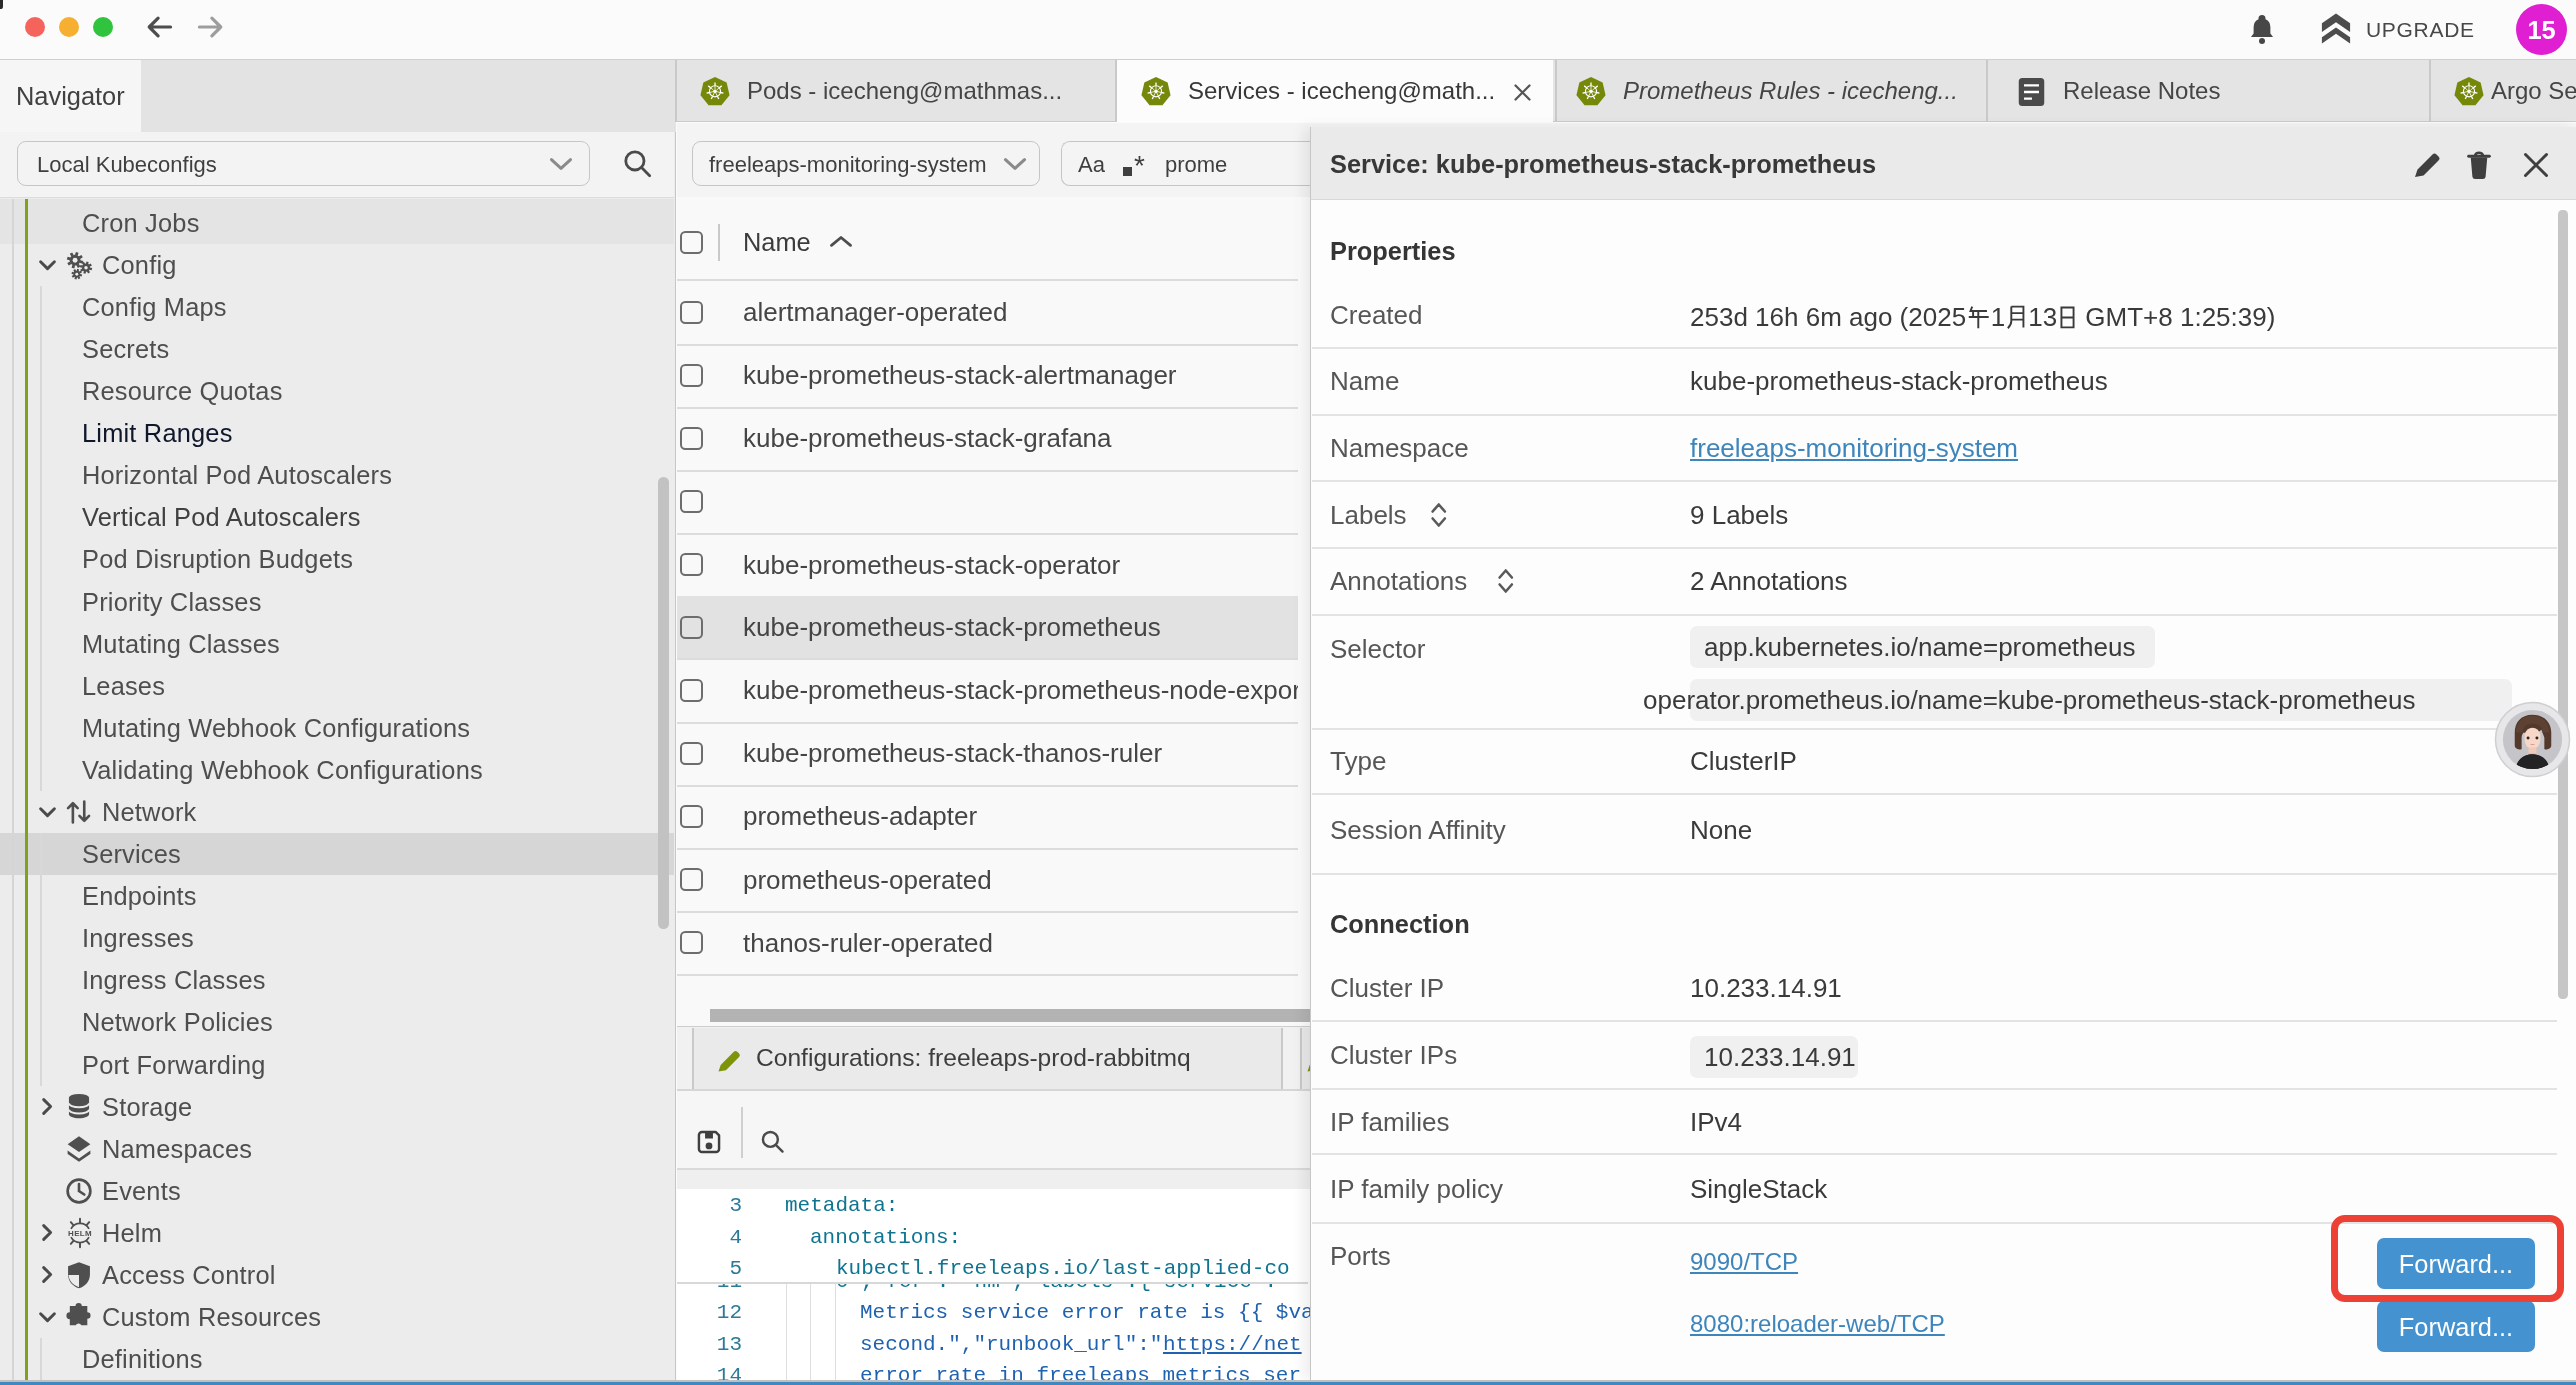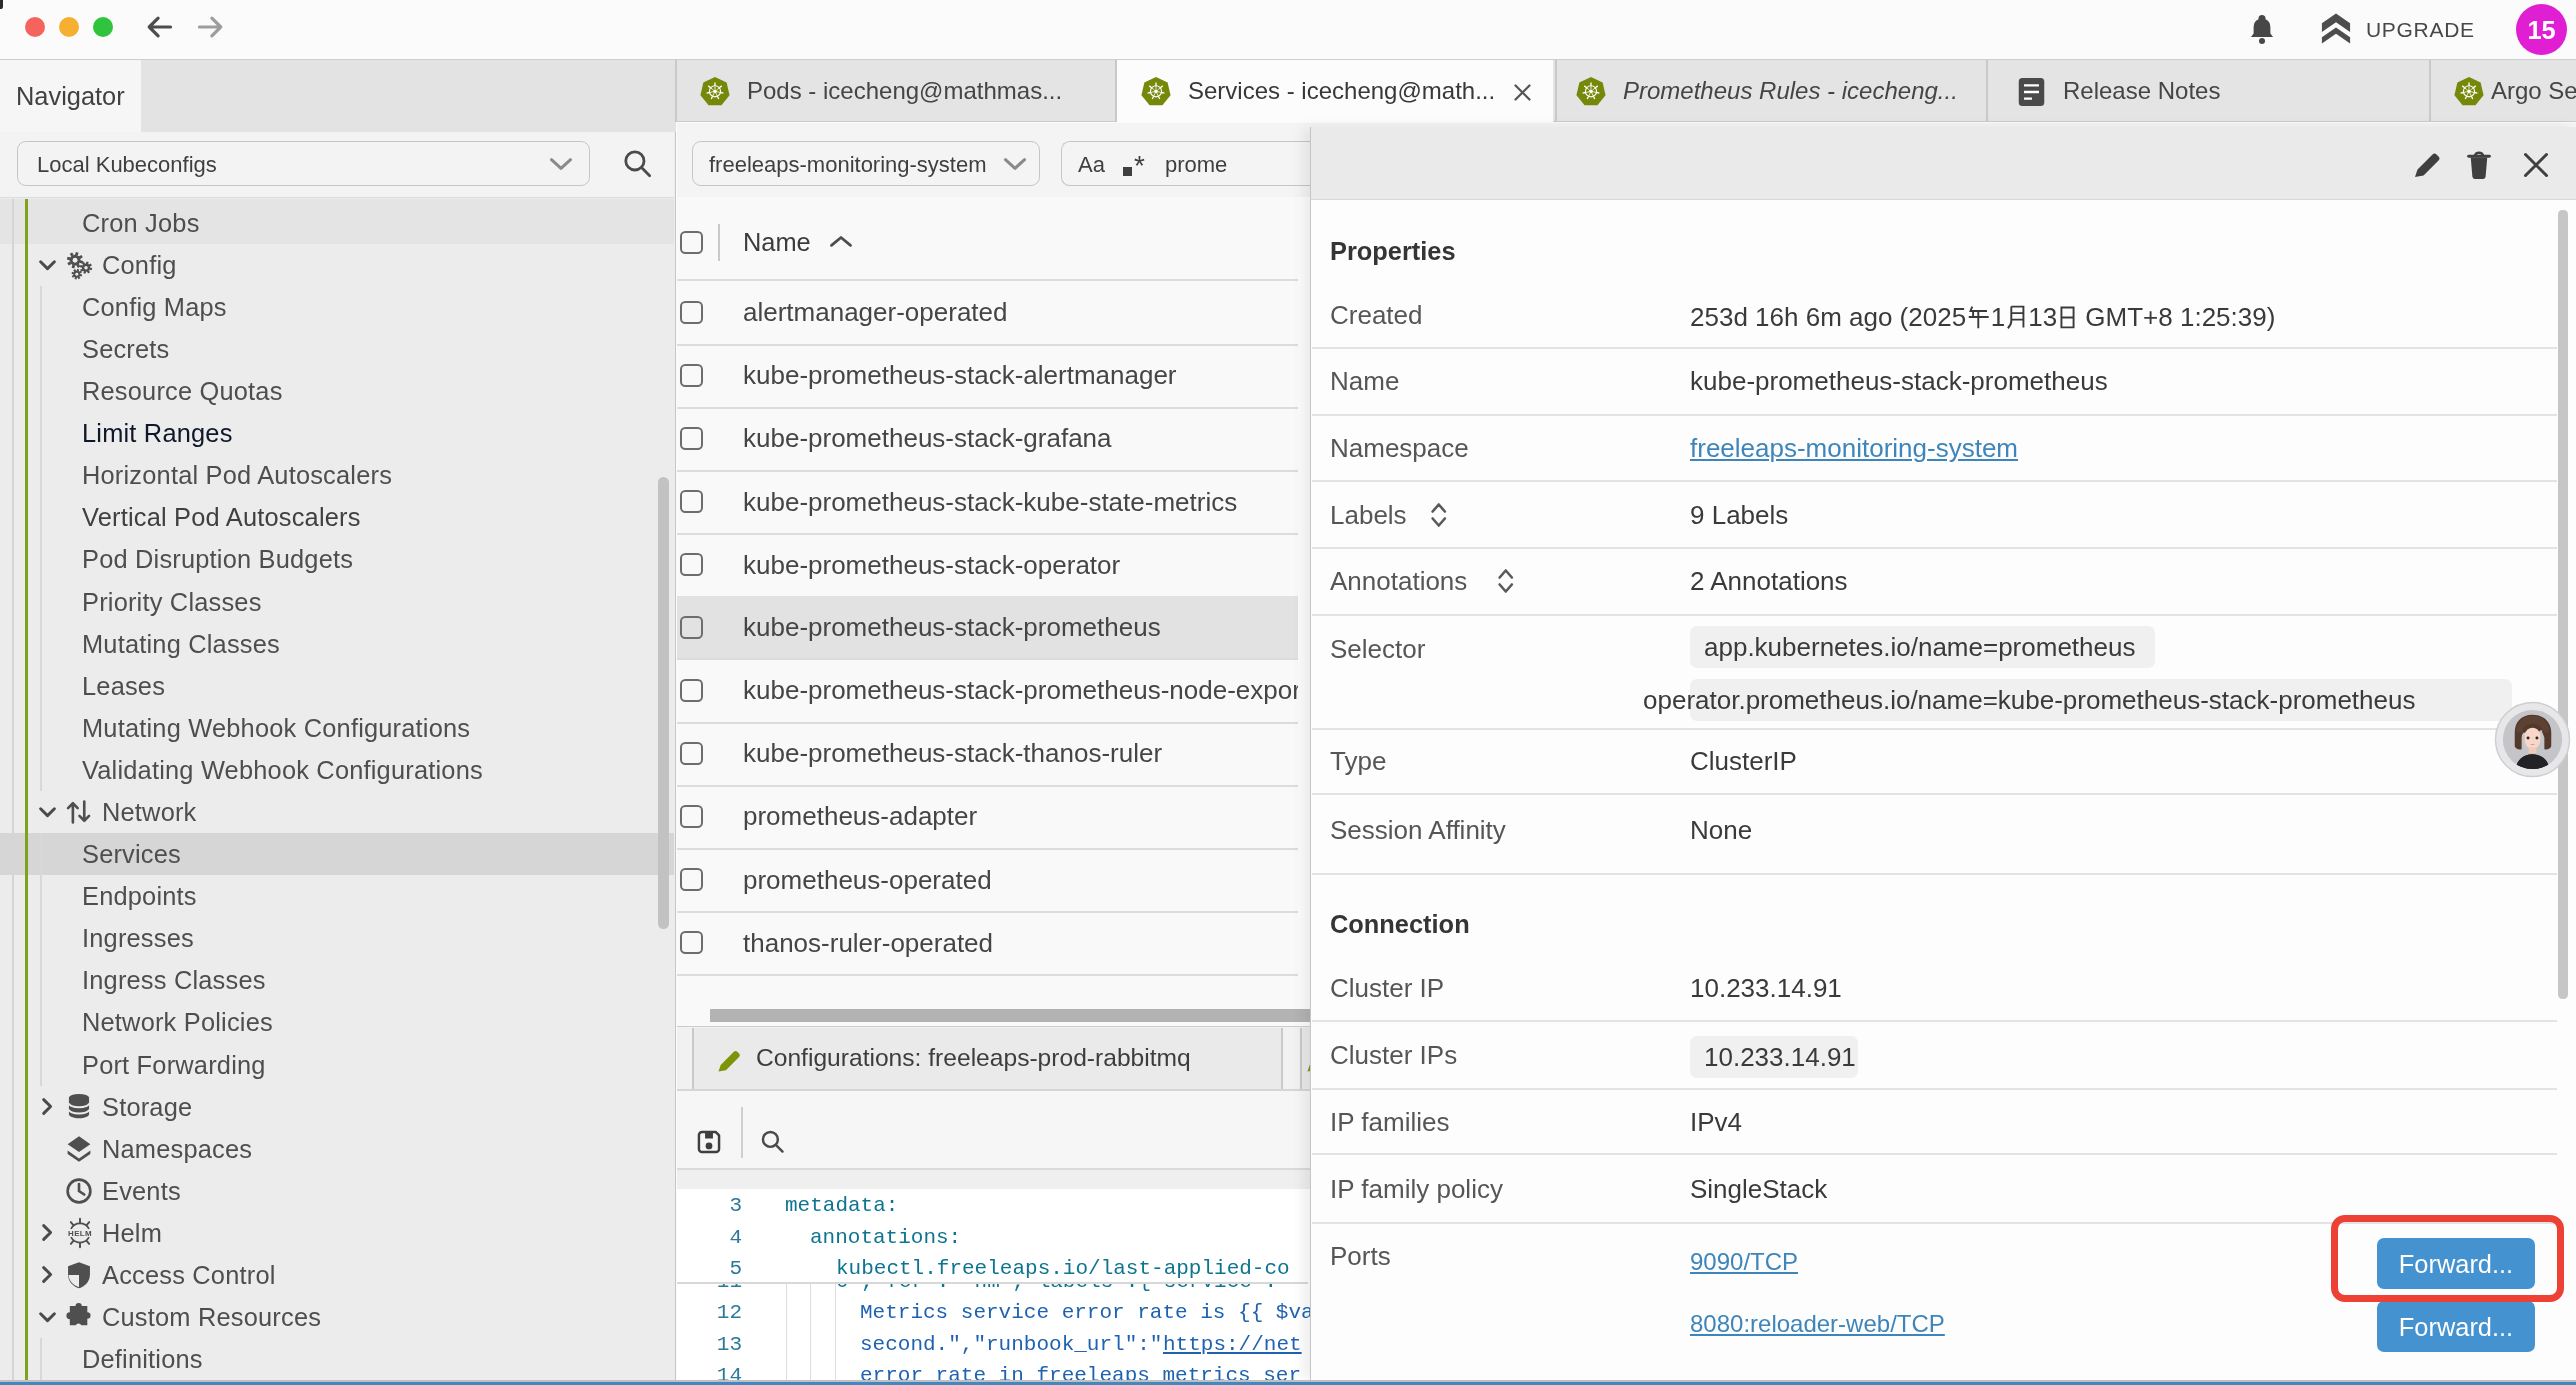--- a/index.html
+++ b/index.html
@@ -223,21 +223,20 @@
 <div class="abs" style="left:680px;top:301px;width:23px;height:23px;border:2.3px solid #6d6d6d;border-radius:5.3px;box-sizing:border-box;"></div>
 <div class="txt" style="left:743px;top:297px;font-size:26px;line-height:31px;color:#454545;">alertmanager-operated</div>
 <div class="abs" style="left:677px;top:344px;width:1899px;height:1.8px;background:#dcdcdc;"></div>
 <div class="abs" style="left:680px;top:364px;width:23px;height:23px;border:2.3px solid #6d6d6d;border-radius:5.3px;box-sizing:border-box;"></div>
 <div class="txt" style="left:743px;top:360px;font-size:26px;line-height:31px;color:#454545;">kube-prometheus-stack-alertmanager</div>
 <div class="abs" style="left:677px;top:407px;width:1899px;height:1.8px;background:#dcdcdc;"></div>
 <div class="abs" style="left:680px;top:427px;width:23px;height:23px;border:2.3px solid #6d6d6d;border-radius:5.3px;box-sizing:border-box;"></div>
 <div class="txt" style="left:743px;top:423px;font-size:26px;line-height:31px;color:#454545;">kube-prometheus-stack-grafana</div>
 <div class="abs" style="left:677px;top:470px;width:1899px;height:1.8px;background:#dcdcdc;"></div>
 <div class="abs" style="left:680px;top:490px;width:23px;height:23px;border:2.3px solid #6d6d6d;border-radius:5.3px;box-sizing:border-box;"></div>
-<div class="txt" style="left:743px;top:487px;font-size:26px;line-height:31px;color:#454545;">kube-prometheus-stack-kube-state-metrics</div>
 <div class="abs" style="left:677px;top:533px;width:1899px;height:1.8px;background:#dcdcdc;"></div>
 <div class="abs" style="left:680px;top:553px;width:23px;height:23px;border:2.3px solid #6d6d6d;border-radius:5.3px;box-sizing:border-box;"></div>
 <div class="txt" style="left:743px;top:550px;font-size:26px;line-height:31px;color:#454545;">kube-prometheus-stack-operator</div>
 <div class="abs" style="left:677px;top:596px;width:1899px;height:1.8px;background:#dcdcdc;"></div>
 <div class="abs" style="left:677px;top:596px;width:1899px;height:62px;background:#e2e2e2;"></div>
 <div class="abs" style="left:680px;top:616px;width:23px;height:23px;border:2.3px solid #6d6d6d;border-radius:5.3px;box-sizing:border-box;"></div>
 <div class="txt" style="left:743px;top:612px;font-size:26px;line-height:31px;color:#454545;">kube-prometheus-stack-prometheus</div>
 <div class="abs" style="left:677px;top:658px;width:1899px;height:1.8px;background:#dcdcdc;"></div>
 <div class="abs" style="left:680px;top:679px;width:23px;height:23px;border:2.3px solid #6d6d6d;border-radius:5.3px;box-sizing:border-box;"></div>
 <div class="txt" style="left:743px;top:675px;font-size:26px;line-height:31px;color:#454545;">kube-prometheus-stack-prometheus-node-exporter</div>
@@ -299,20 +298,21 @@
 <div class="abs" style="left:677px;top:1189px;width:631px;height:95px;background:#ffffff;"></div>
 <div class="abs" style="left:677px;top:1282px;width:631px;height:1.8px;background:#d8d8d8;"></div>
 <div class="txt" style="left:675px;top:1193px;width:67px;text-align:right;font-size:21px;line-height:26px;color:#2c7a99;font-family:'Liberation Mono',monospace;">3</div>
 <div class="txt" style="left:785px;top:1193px;font-size:21px;line-height:26px;color:#0e7490;font-family:'Liberation Mono',monospace;">metadata:</div>
 <div class="txt" style="left:675px;top:1225px;width:67px;text-align:right;font-size:21px;line-height:26px;color:#2c7a99;font-family:'Liberation Mono',monospace;">4</div>
 <div class="txt" style="left:810px;top:1225px;font-size:21px;line-height:26px;color:#0e7490;font-family:'Liberation Mono',monospace;">annotations:</div>
 <div class="txt" style="left:675px;top:1256px;width:67px;text-align:right;font-size:21px;line-height:26px;color:#2c7a99;font-family:'Liberation Mono',monospace;">5</div>
 <div class="txt" style="left:836px;top:1256px;font-size:21px;line-height:26px;color:#0e7490;font-family:'Liberation Mono',monospace;">kubectl.freeleaps.io/last-applied-co</div>
 <div class="abs" style="left:1310px;top:127px;width:1266px;height:1253px;background:#fdfdfd;border-left:1.8px solid #c6c6c6;box-sizing:border-box;box-shadow:-7px 0 12.3px rgba(0,0,0,0.07);"></div>
 <div class="abs" style="left:1310px;top:127px;width:1266px;height:73px;background:#eaeaea;border-bottom:1.8px solid #d8d8d8;border-left:1.8px solid #c6c6c6;box-sizing:border-box;"></div>
+<div class="txt" style="left:1330px;top:149px;font-size:25.4px;line-height:30px;color:#383838;font-weight:bold;">Service: kube-prometheus-stack-prometheus</div>
 <svg class="i" style="left:2411px;top:149px;" width="32" height="32" viewBox="0 0 32 32">
       <path d="M4 28 L6.5 20.5 L21.5 5.5 a2.8 2.8 0 0 1 4 0 l2 2 a2.8 2.8 0 0 1 0 4 L12.5 26.5 Z" fill="#3f3f3f"></path>
     </svg>
 <svg class="i" style="left:2464px;top:148px;" width="30" height="33" viewBox="0 0 34 38">
       <path d="M7.5 11 h19 l-1.9 22 a3.2 3.2 0 0 1 -3.2 2.8 H12.6 a3.2 3.2 0 0 1 -3.2 -2.8 Z" fill="#3f3f3f"></path>
  <path d="M5 9.5 H29" stroke="#3f3f3f" stroke-width="3.2" stroke-linecap="round"></path>
  <path d="M12.5 9 a4.5 3.6 0 0 1 9 0" stroke="#3f3f3f" stroke-width="3" fill="none"></path>
     </svg>
 <svg class="i" style="left:2522px;top:151px;" width="28" height="28" viewBox="0 0 32 32">
       <path d="M4 4 L28 28 M28 4 L4 28" stroke="#3f3f3f" stroke-width="3.4" stroke-linecap="round"></path>

